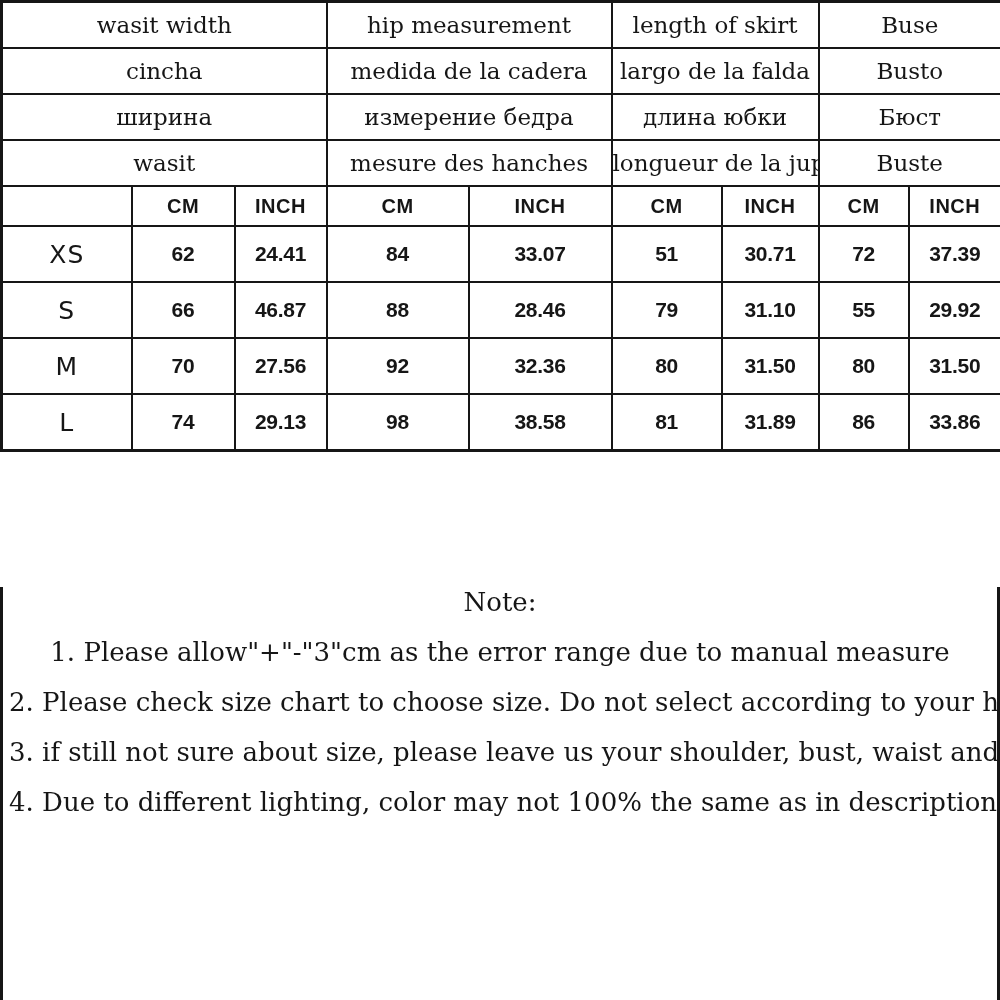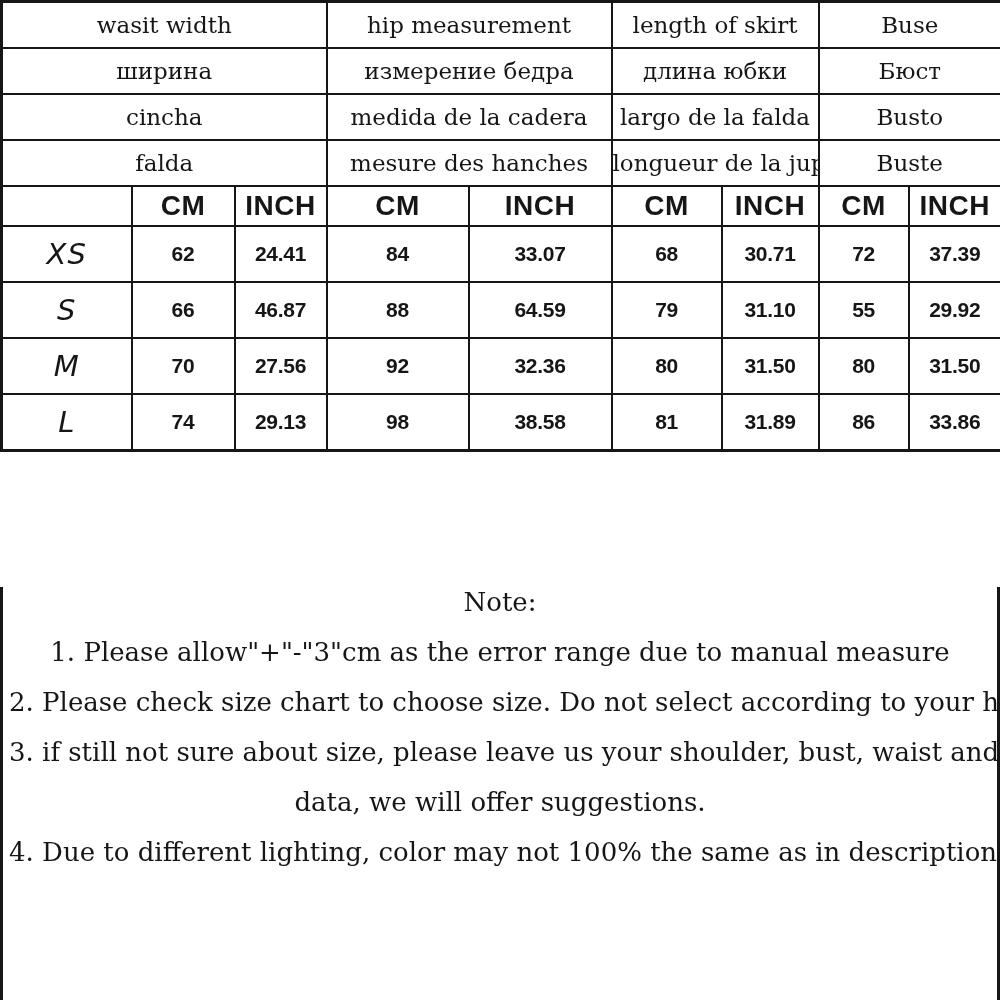--- a/index.html
+++ b/index.html
@@ -31,35 +31,34 @@
   tr.lang-row td {
     height: 44px;
     font-family: "DejaVu Serif", serif;
     font-size: 23px;
     font-weight: 500;
   }
   tr.unit-row td {
     height: 38px;
     font-family: "Liberation Sans", sans-serif;
     font-weight: 700;
-    font-size: 28px;
+    font-size: 20px;
     letter-spacing: 0.5px;
   }
   tr.data-row td {
     height: 54px;
     font-family: Liberation Sans, sans-serif;
     font-weight: 700;
     font-size: 21px;
     letter-spacing: -0.3px;
   }
   tr.data-row td.size-label {
     font-family: "DejaVu Sans", sans-serif;
-    font-style: italic;
     font-weight: 400;
-    font-size: 29px;
+    font-size: 25px;
     letter-spacing: 1px;
   }
   .note-box {
     box-sizing: border-box;
     height: 547px;
     border-left: 3px solid #161616;
     border-right: 3px solid #161616;
     border-bottom: 3px solid #161616;
     background: #ffffff;
     text-align: center;
@@ -96,33 +95,33 @@
         <col style="width:93px">
     </colgroup>
     <tbody>
       <tr class="lang-row">
         <td colspan="3">wasit width</td>
         <td colspan="2">hip measurement</td>
         <td colspan="2">length of skirt</td>
         <td colspan="2">Buse</td>
       </tr>
       <tr class="lang-row">
+        <td colspan="3">cincha</td>
+        <td colspan="2">medida de la cadera</td>
+        <td colspan="2">largo de la falda</td>
+        <td colspan="2">Busto</td>
+      </tr>
+      <tr class="lang-row">
         <td colspan="3">ширина</td>
         <td colspan="2">измерение бедра</td>
         <td colspan="2">длина юбки</td>
         <td colspan="2">Бюст</td>
       </tr>
       <tr class="lang-row">
-        <td colspan="3">cincha</td>
-        <td colspan="2">medida de la cadera</td>
-        <td colspan="2">largo de la falda</td>
-        <td colspan="2">Busto</td>
-      </tr>
-      <tr class="lang-row">
-        <td colspan="3">falda</td>
+        <td colspan="3">wasit</td>
         <td colspan="2">mesure des hanches</td>
         <td colspan="2">longueur de la jupe</td>
         <td colspan="2">Buste</td>
       </tr>
       <tr class="unit-row">
         <td></td>
         <td>CM</td>
         <td>INCH</td>
         <td>CM</td>
         <td>INCH</td>
@@ -130,31 +129,31 @@
         <td>INCH</td>
         <td>CM</td>
         <td>INCH</td>
       </tr>
       <tr class="data-row">
         <td class="size-label">XS</td>
         <td>62</td>
         <td>24.41</td>
         <td>84</td>
         <td>33.07</td>
-        <td>68</td>
+        <td>51</td>
         <td>30.71</td>
         <td>72</td>
         <td>37.39</td>
       </tr>
       <tr class="data-row">
         <td class="size-label">S</td>
         <td>66</td>
         <td>46.87</td>
         <td>88</td>
-        <td>64.59</td>
+        <td>28.46</td>
         <td>79</td>
         <td>31.10</td>
         <td>55</td>
         <td>29.92</td>
       </tr>
       <tr class="data-row">
         <td class="size-label">M</td>
         <td>70</td>
         <td>27.56</td>
         <td>92</td>
@@ -176,17 +175,16 @@
         <td>33.86</td>
       </tr>
     </tbody>
   </table>
 
   <div class="note-box">
     <div class="note-title">Note:</div>
     <div class="note-line">1. Please allow"+"-"3"cm as the error range due to manual measure</div>
     <div class="note-line">2. Please check size chart to choose size. Do not select according to your habit.</div>
     <div class="note-line">3. if still not sure about size, please leave us your shoulder, bust, waist and hip</div>
-    <div class="note-line">data, we will offer suggestions.</div>
     <div class="note-line">4. Due to different lighting, color may not 100% the same as in description.</div>
   </div>
 
 </div>
 
 </body></html>

